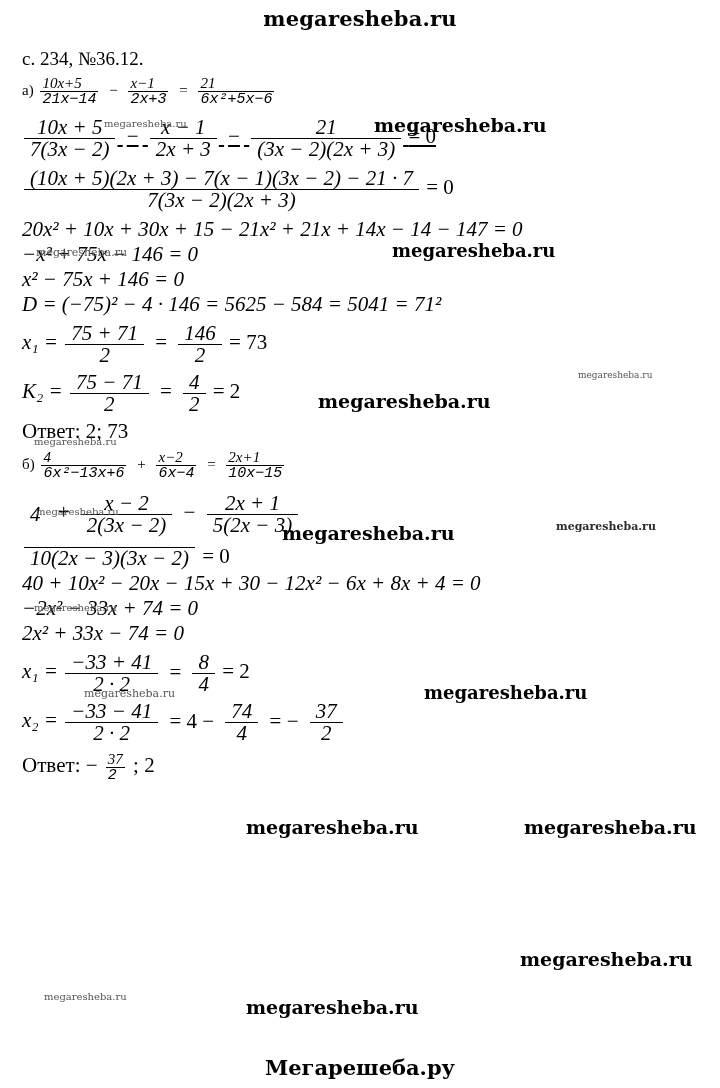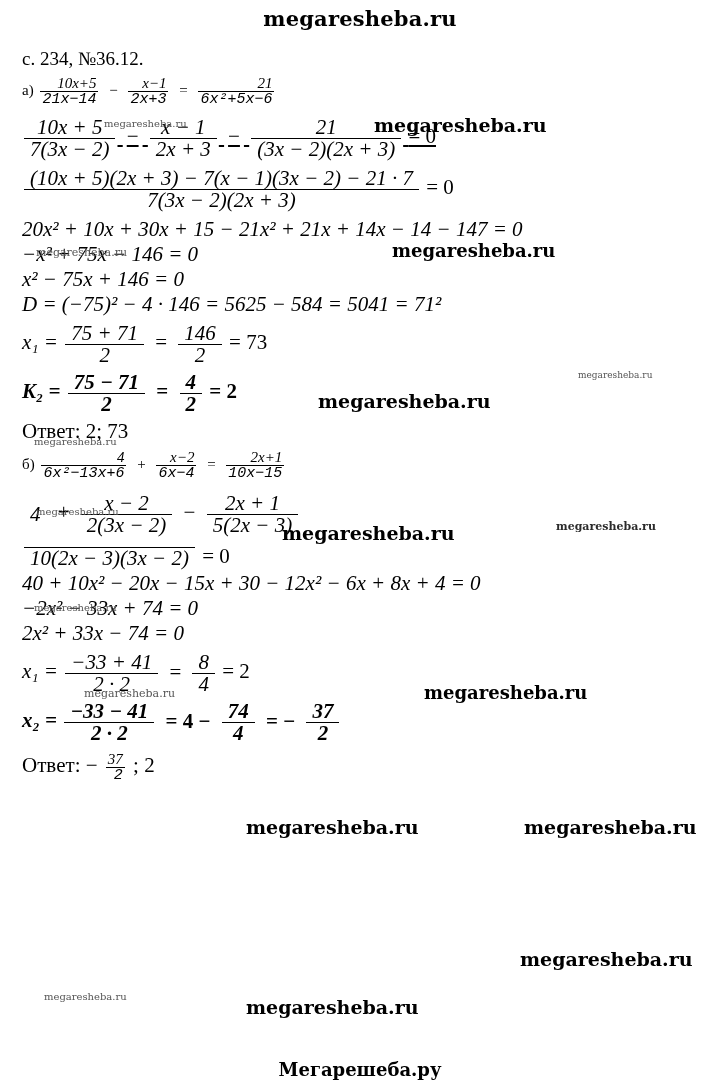--- a/index.html
+++ b/index.html
@@ -20,21 +20,21 @@
     font-size:21px;
     letter-spacing:.2px;
     padding-top:6px;
   }
   .site-footer{
     position:absolute;
     left:0;right:0;bottom:8px;
     text-align:center;
     font-family:"DejaVu Serif", serif;
     font-weight:bold;
-    font-size:18px;
+    font-size:21px;
   }
 
   .content{
     position:absolute;
     left:22px; top:48px; right:18px;
   }
 
   .task-head{
     font-size:19px;
     margin-bottom:6px;
@@ -47,21 +47,21 @@
     margin:2px 0;
     white-space:nowrap;
   }
   .line.small{font-size:15px;}
   .upright{font-style:normal;}
 
   
   .frac{
     display:inline-block;
     vertical-align:middle;
-    text-align:right;
+    text-align:left;
     margin:0 3px;
   }
   .frac .num{display:block;padding:0 4px;}
   .frac .den{display:block;padding:0 4px;border-top:1.4px solid #000;font-family:Liberation Mono, monospace;}
   .frac.tight .num,.frac.tight .den{padding:0 2px;}
 
   .bigfrac{
     display:inline-block;
     vertical-align:middle;
     text-align:center;
@@ -151,21 +151,21 @@
         <span class="den">2</span>
       </span>
       <span class="op">=</span>
       <span class="bigfrac">
         <span class="num">146</span>
         <span class="den">2</span>
       </span>
       <span class="upright">= 73</span>
     </div>
 
-    <div class="line" style="margin-top:6px;font-weight:bold;">
+    <div class="line" style="margin-top:6px;">
       <span>K₂ =</span>
       <span class="bigfrac">
         <span class="num">75 − 71</span>
         <span class="den">2</span>
       </span>
       <span class="op">=</span>
       <span class="bigfrac">
         <span class="num">4</span>
         <span class="den">2</span>
       </span>
@@ -226,21 +226,21 @@
         <span class="den">2 · 2</span>
       </span>
       <span class="op">=</span>
       <span class="bigfrac">
         <span class="num">8</span>
         <span class="den">4</span>
       </span>
       <span class="upright">= 2</span>
     </div>
 
-    <div class="line" style="margin-top:6px;font-weight:bold;">
+    <div class="line" style="margin-top:6px;">
       <span>x₂ =</span>
       <span class="bigfrac">
         <span class="num">−33 − 41</span>
         <span class="den">2 · 2</span>
       </span>
       <span class="op upright">= 4 −</span>
       <span class="bigfrac">
         <span class="num">74</span>
         <span class="den">4</span>
       </span>

